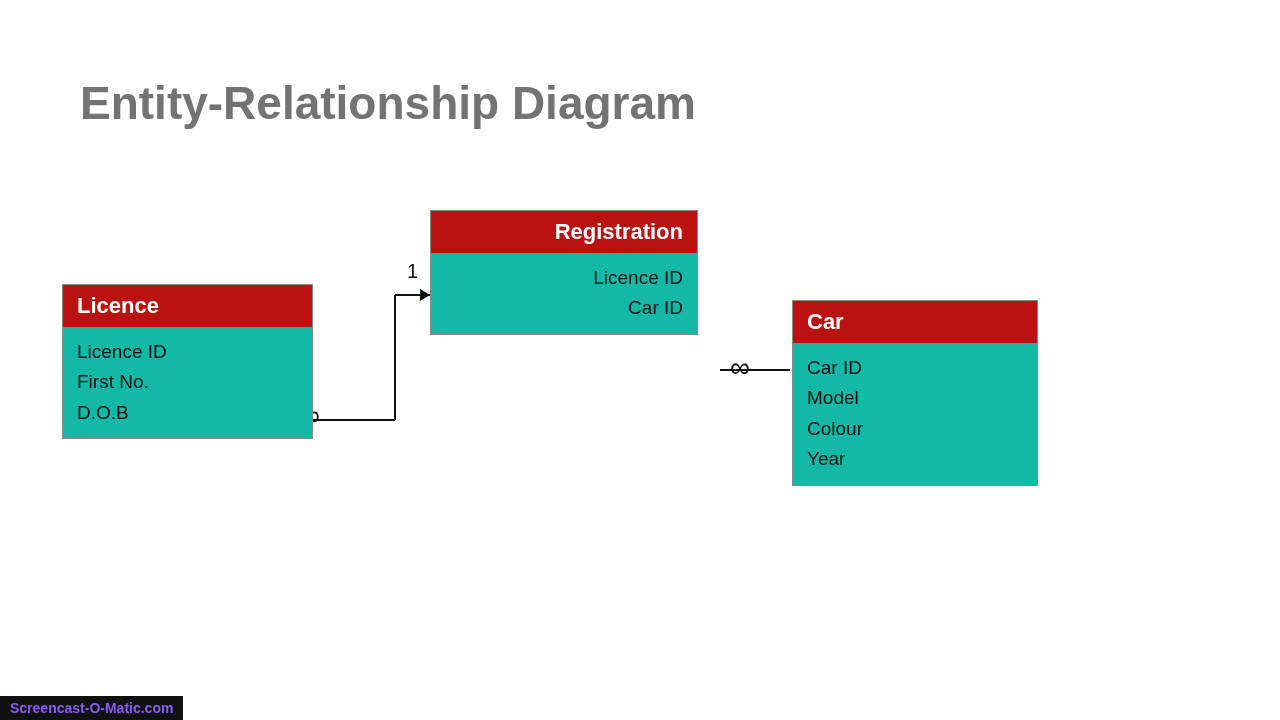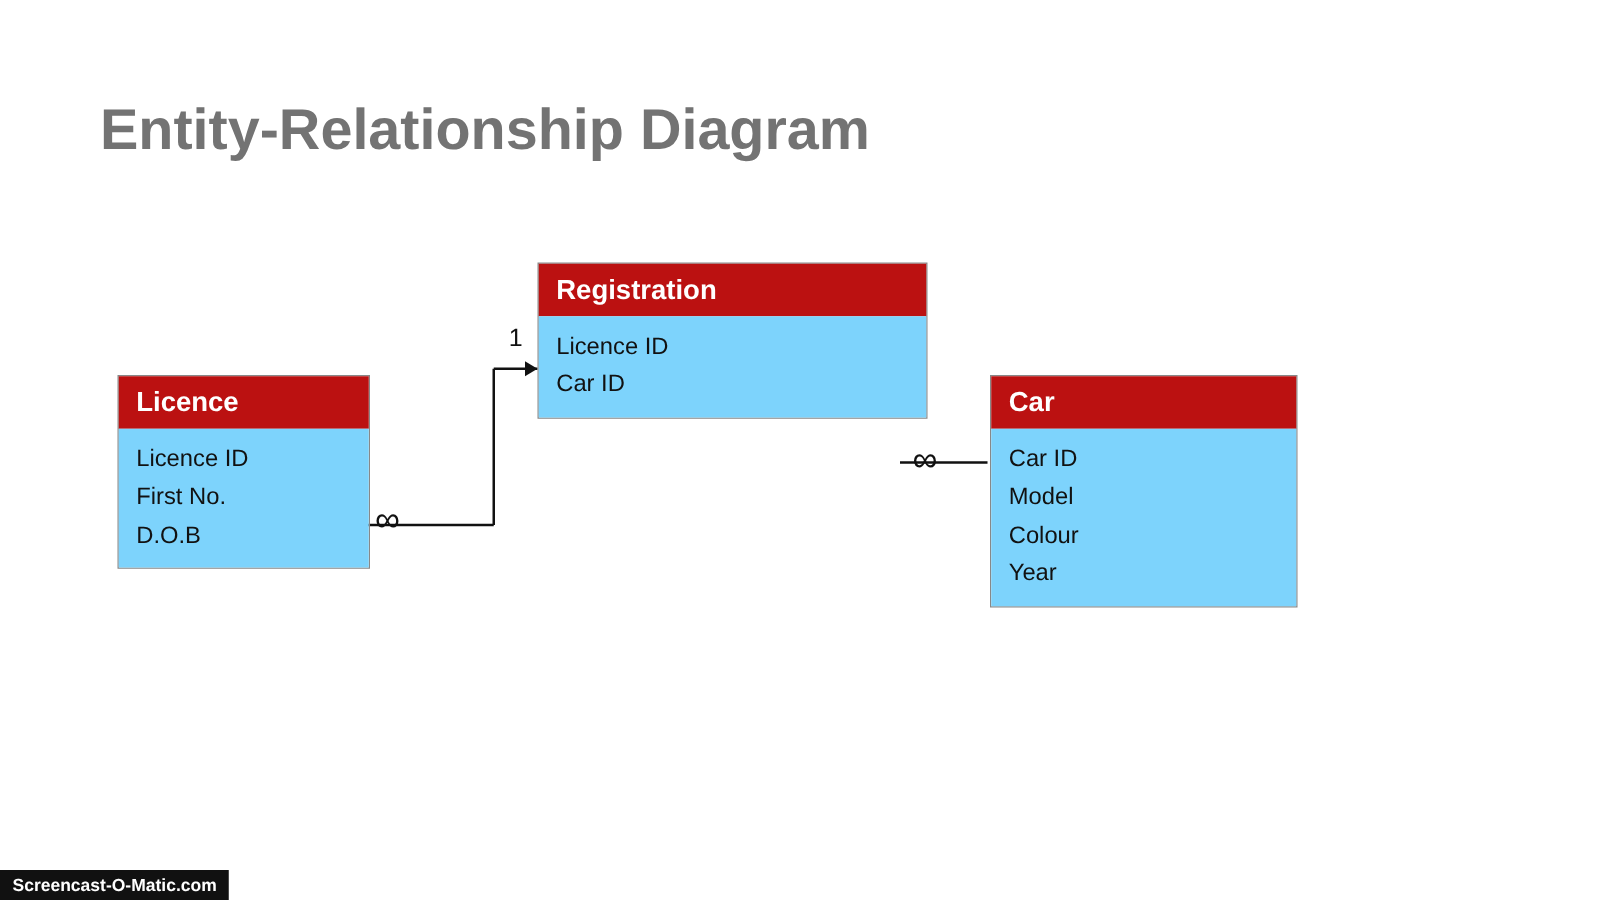--- a/index.html
+++ b/index.html
@@ -32,43 +32,43 @@
 
     .entity-header {
       background-color: #bb1111;
       color: white;
       font-size: 22px;
       font-weight: bold;
       padding: 8px 14px;
     }
 
     .entity-body {
-      background: #7dd3fc;
+      background: #14b8a6;
       padding: 10px 14px;
     }
 
     .entity-body div {
       font-size: 19px;
       color: #111;
       line-height: 1.6;
     }
 
     
     #licence-entity {
       left: 62px;
-      top: 300px;
-      width: 202px;
-      margin-left: 32px;
+      top: 284px;
+      width: 251px;
     }
 
     
     #registration-entity {
       left: 430px;
       top: 210px;
-      width: 312px;
+      width: 268px;
+      text-align: right;
     }
 
     
     #car-entity {
       left: 792px;
       top: 300px;
       width: 246px;
     }
 
     
@@ -92,21 +92,21 @@
       font-size: 20px;
       color: #111;
     }
 
     
     .watermark {
       position: absolute;
       bottom: 0;
       left: 0;
       background: #111;
-      color: #ffffff;
+      color: #8b5cf6;
       font-size: 14px;
       font-weight: bold;
       padding: 4px 10px;
       font-family: Arial, sans-serif;
     }
   </style>
 </head>
 <body>
 
 <h1 class="page-title">Entity-Relationship Diagram</h1>

